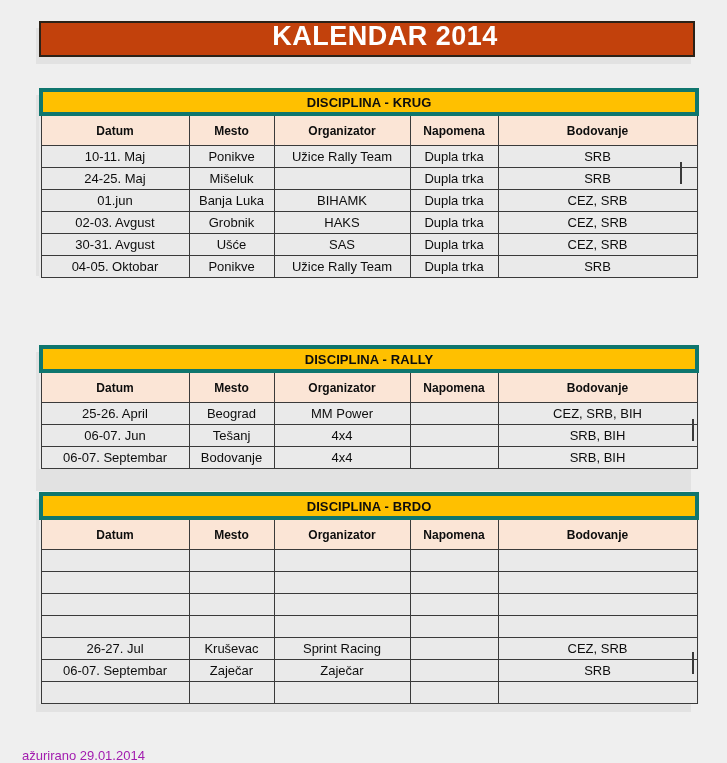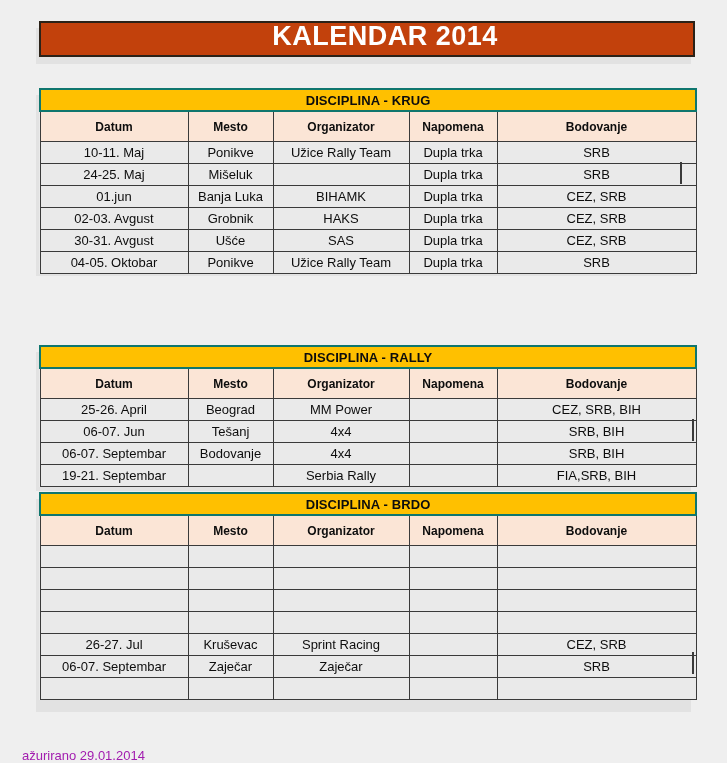--- a/index.html
+++ b/index.html
@@ -83,21 +83,21 @@
     text-align: center;
     vertical-align: middle;
     font-weight: normal;
     height: 21px;
     background: #eaeaea;
     overflow: hidden;
     white-space: nowrap;
   }
   .sheet tr.band-row td {
     background: #ffc000;
-    border: 2px solid #0f766e;
+    border: 4px solid #0f766e;
     font-weight: bold;
     font-size: 13px;
     height: 20px;
     letter-spacing: 0.1px;
     color: #0d0d0d;
   }
   .sheet tr.head-row td {
     background: #fbe5d6;
     font-weight: bold;
     font-size: 12px;
@@ -249,27 +249,20 @@
         <td class="c-nap"></td>
         <td class="c-bod">SRB, BIH</td>
       </tr>
       <tr class="data-row">
         <td class="c-datum">06-07. Septembar</td>
         <td class="c-mesto">Bodovanje</td>
         <td class="c-org">4x4</td>
         <td class="c-nap"></td>
         <td class="c-bod">SRB, BIH</td>
       </tr>
-      <tr class="data-row">
-        <td class="c-datum">19-21. Septembar</td>
-        <td class="c-mesto"></td>
-        <td class="c-org">Serbia Rally</td>
-        <td class="c-nap"></td>
-        <td class="c-bod">FIA,SRB, BIH</td>
-      </tr>
     </tbody>
   </table>
   <div class="split-mark" style="left:653px; top:74px; height:22px;"></div>
 </div>
 
 <div class="table-block" id="block-2" style="top:492px;">
   <div class="table-shadow" style="height:213px;"></div>
   <table class="sheet">
     <colgroup>
       <col class="col-datum">

